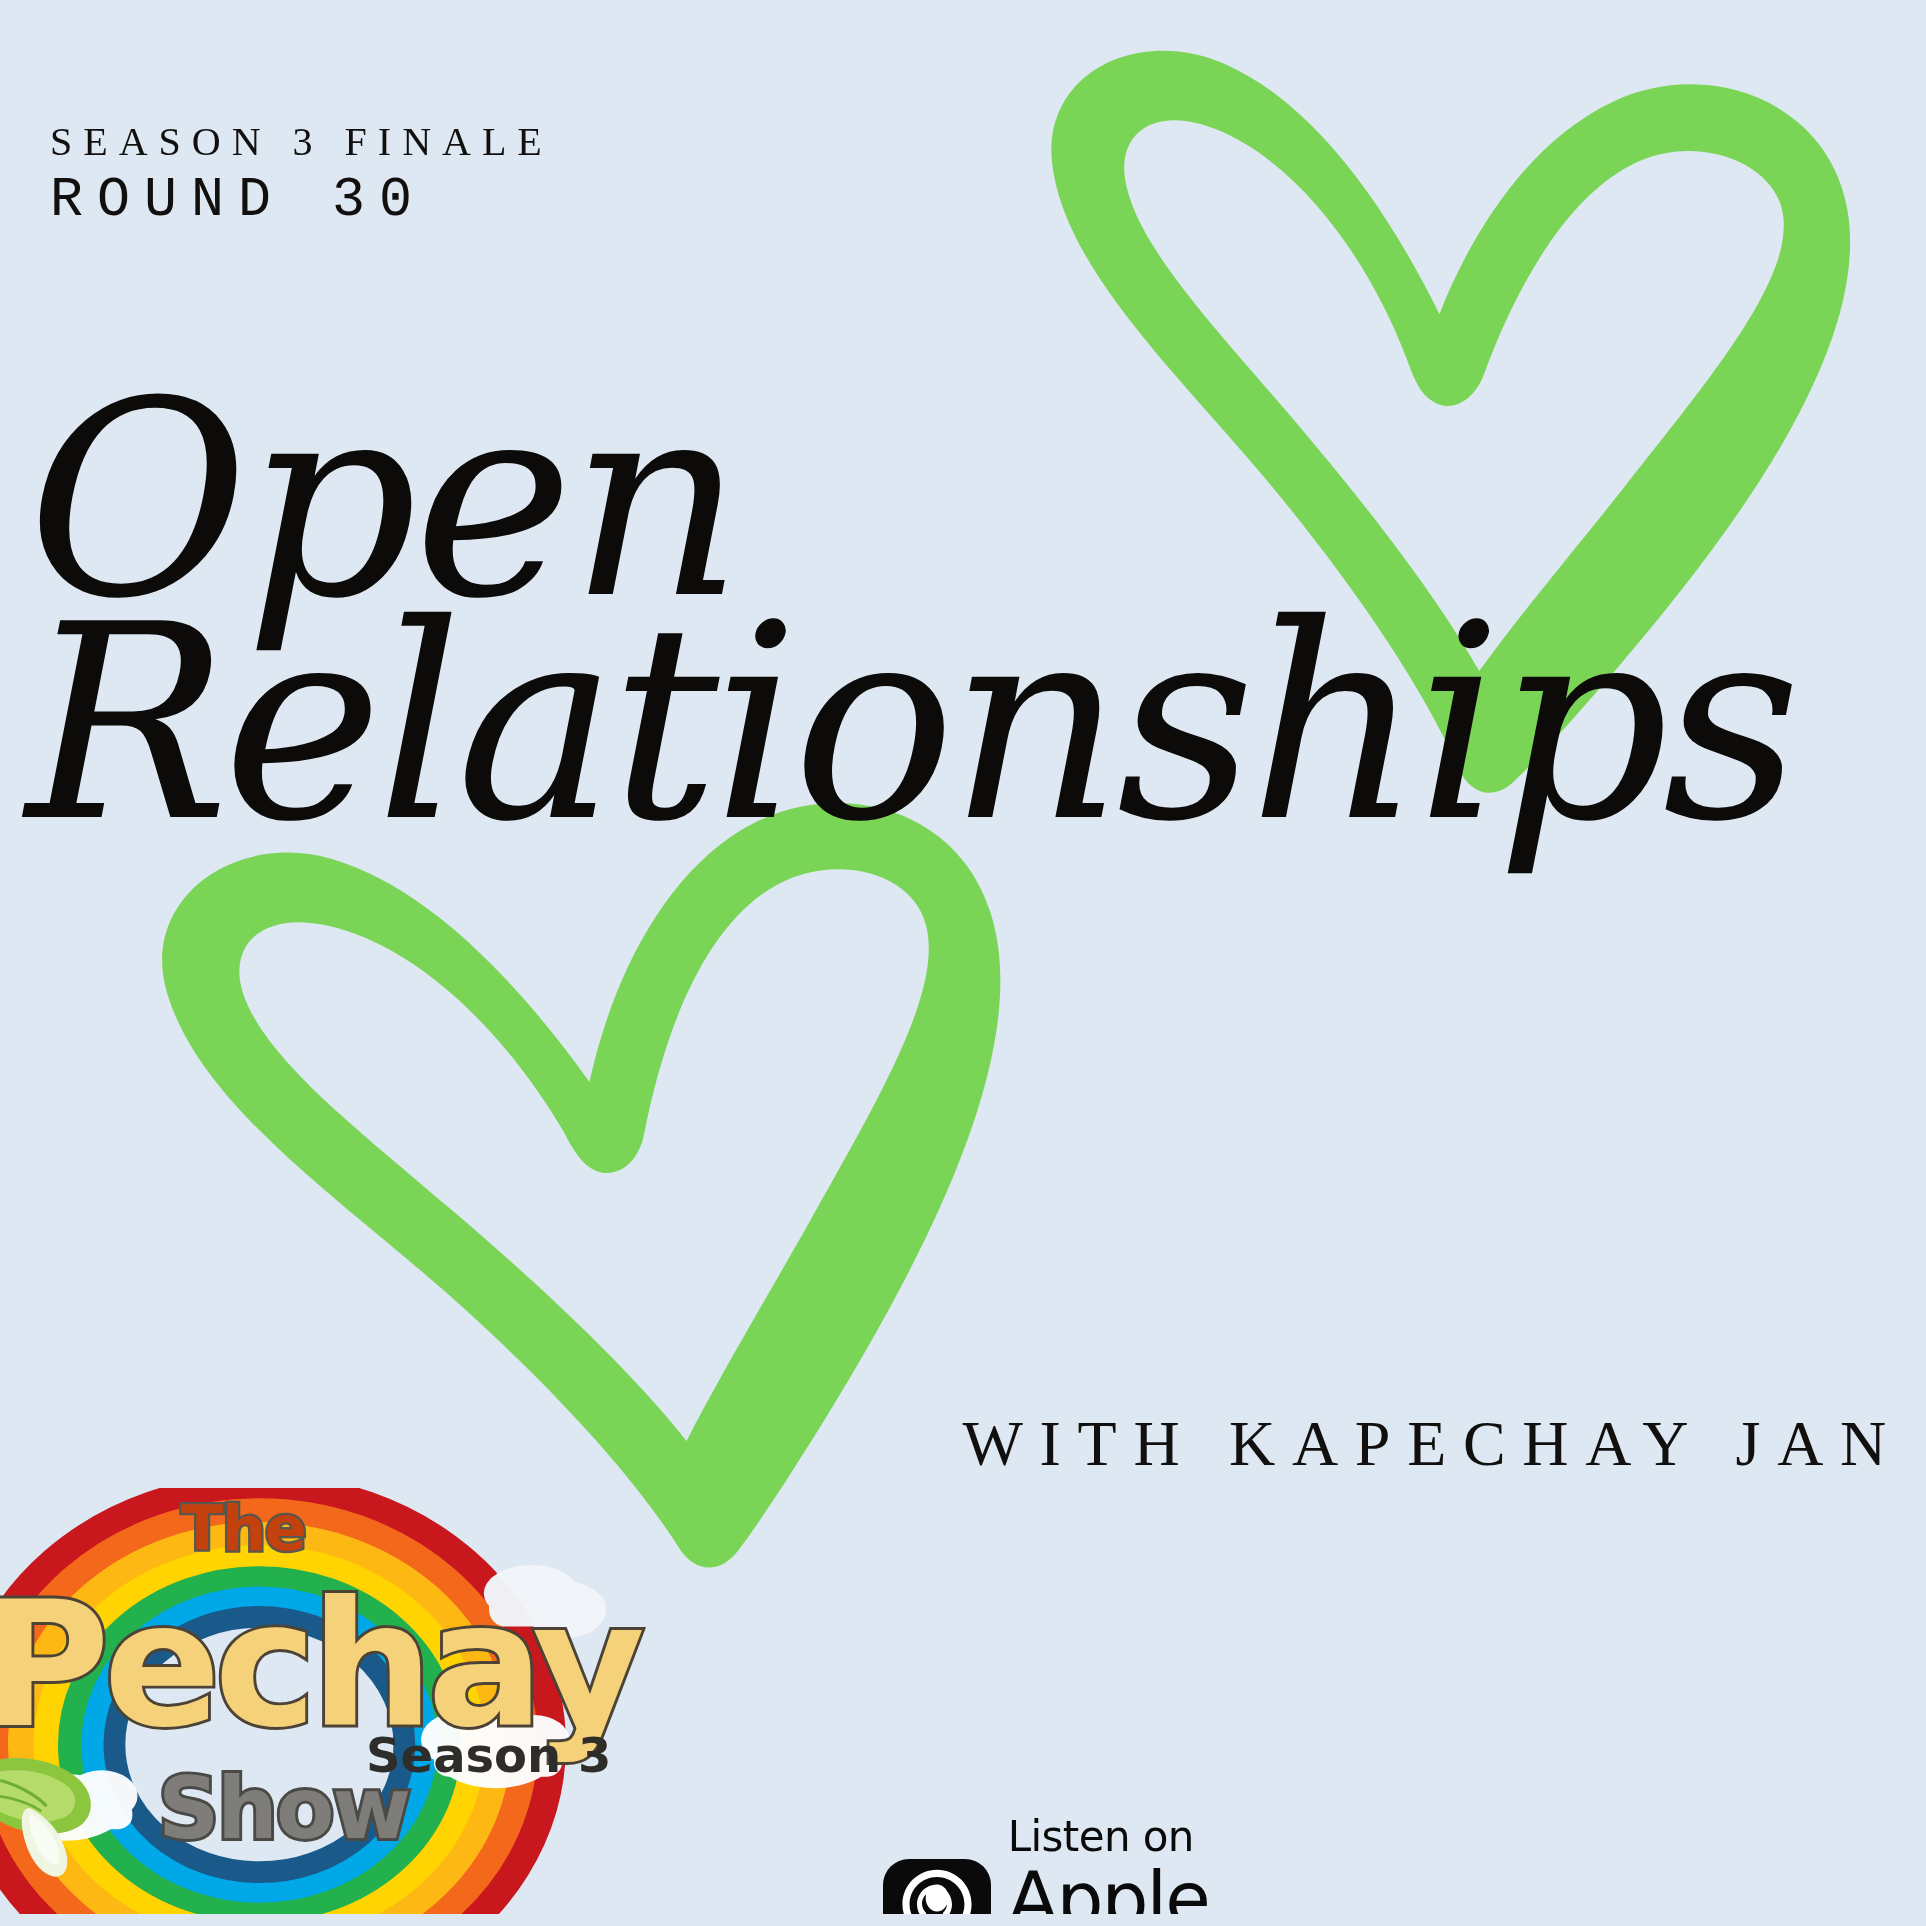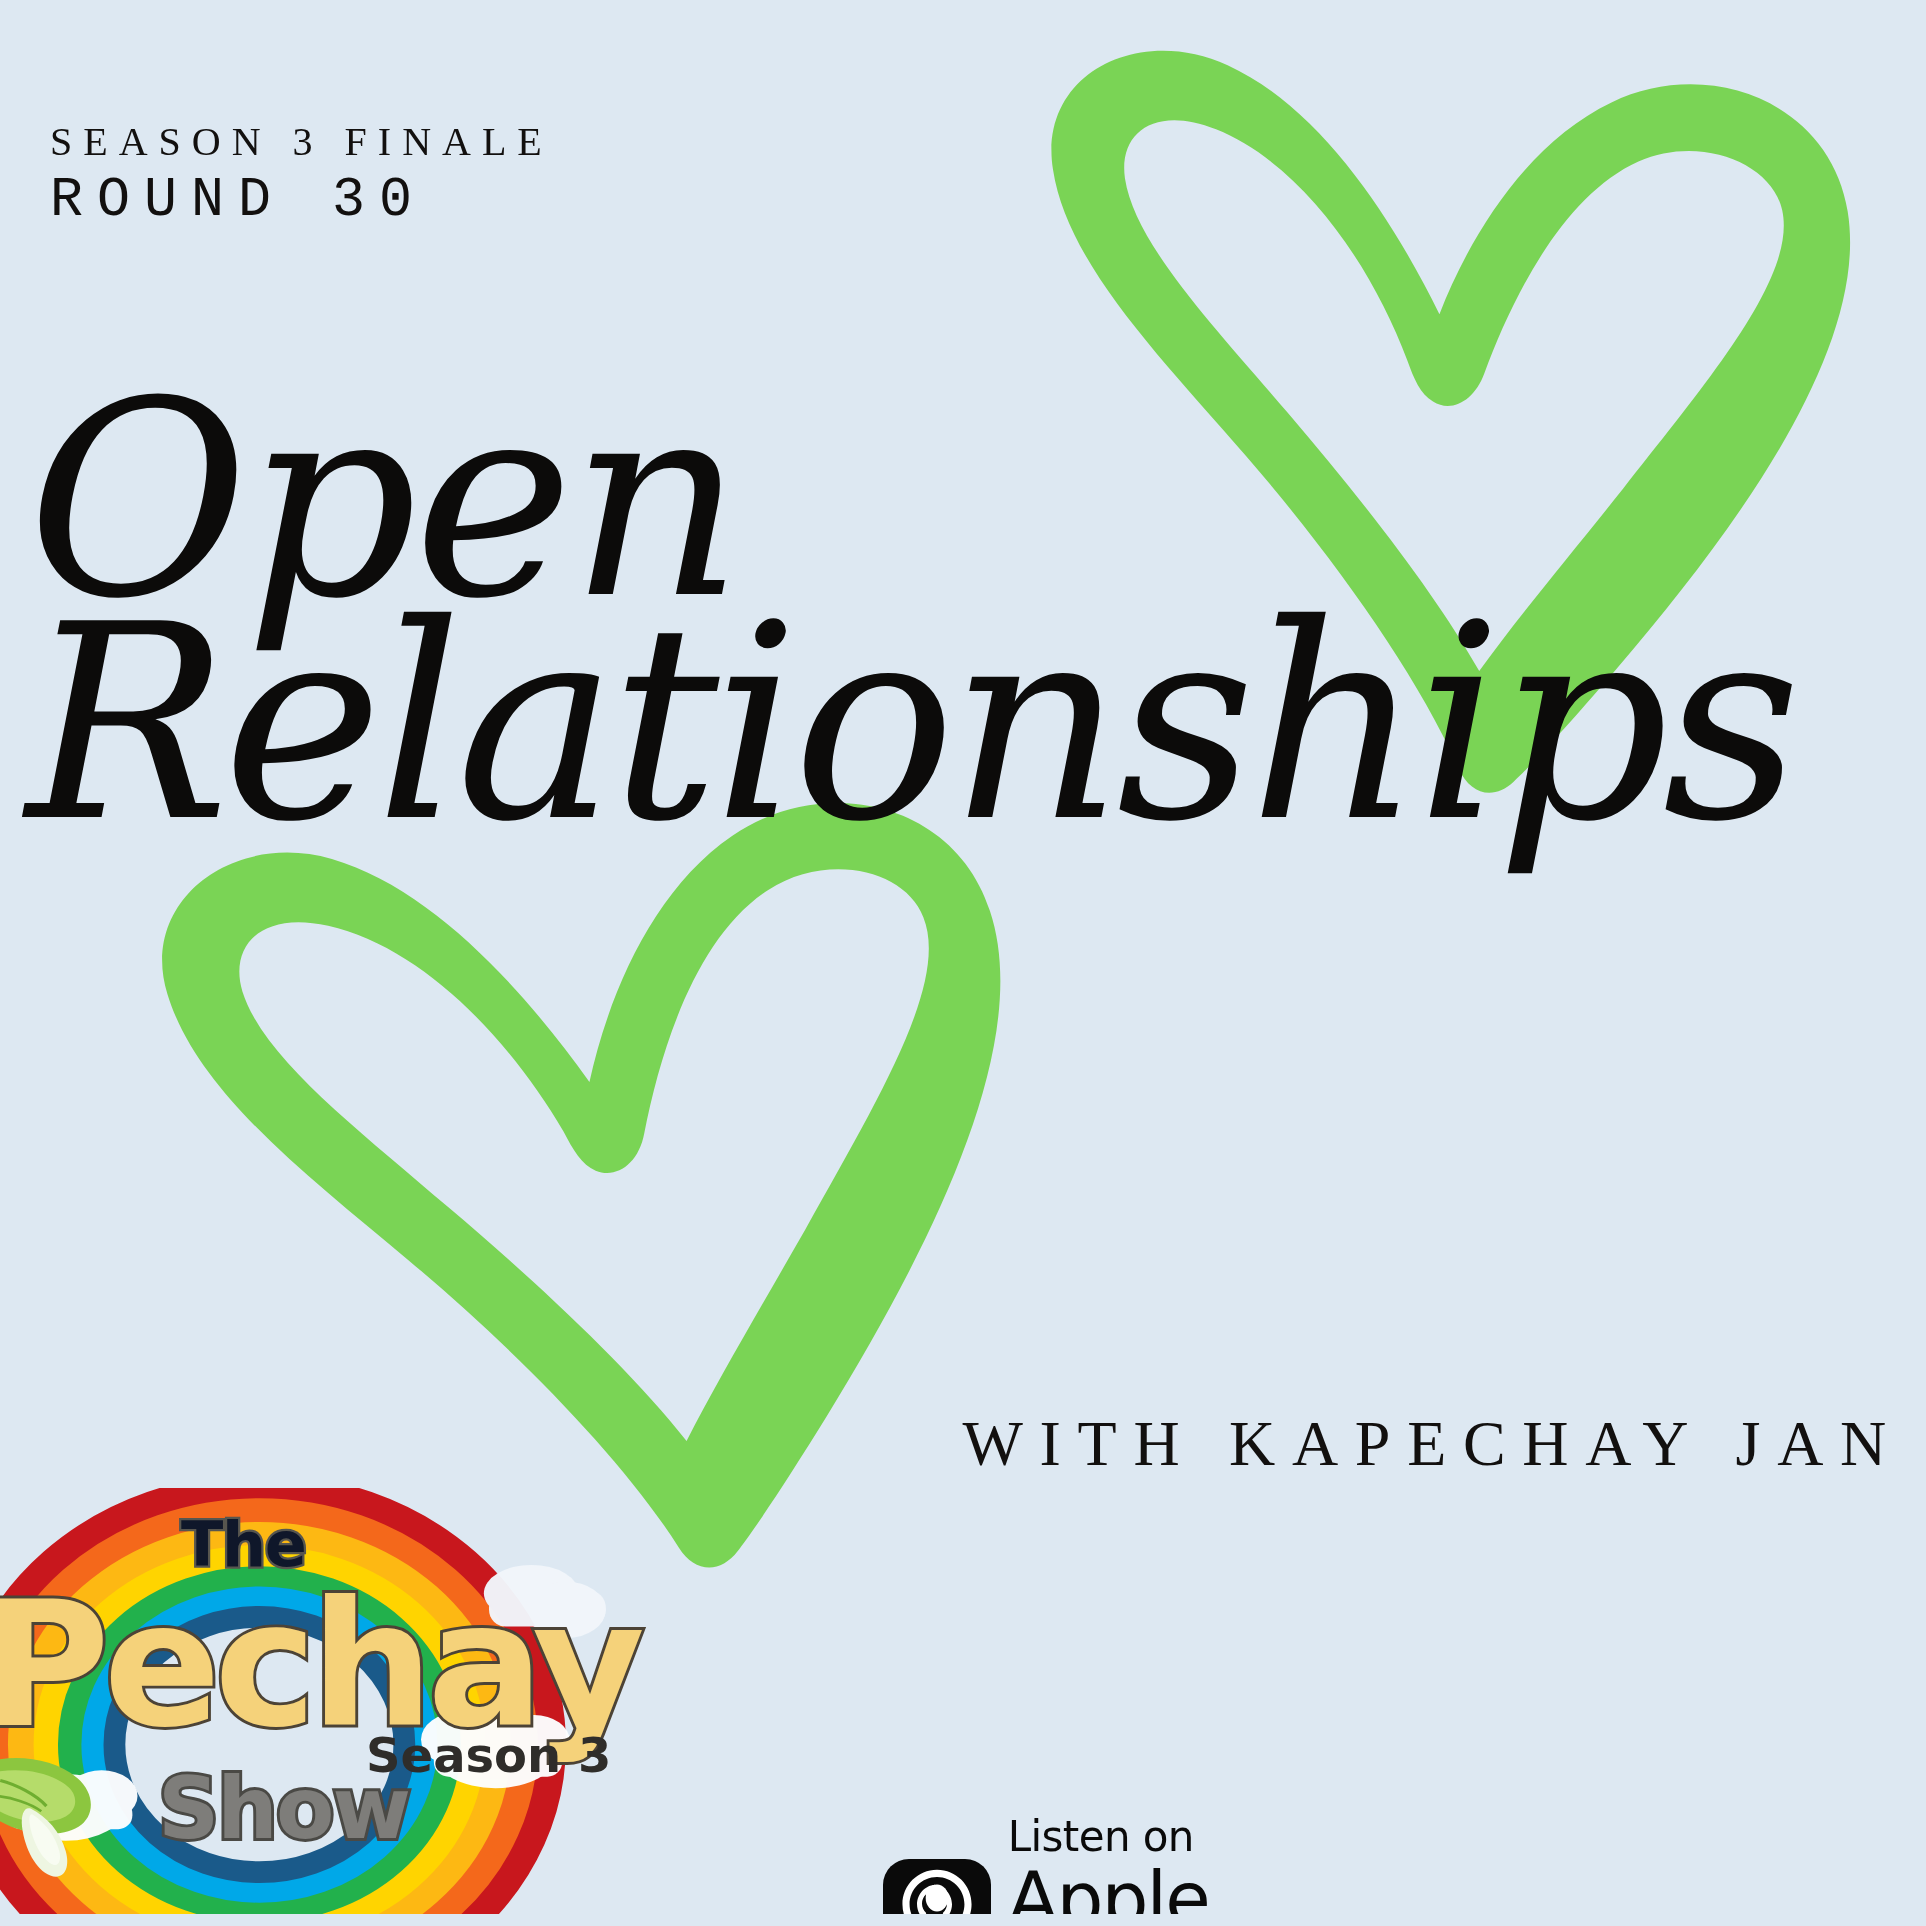--- a/index.html
+++ b/index.html
@@ -86,25 +86,24 @@
   }
   #logo svg { display: block; }
   .lg-text {
     position: absolute;
     white-space: nowrap;
     font-family: "DejaVu Sans", sans-serif;
   }
   #lg-the {
     left: 212px; top: 3.9px;
     font-size: 62px; font-weight: 700;
-    color: #0f172a;
+    color: #c2410c;
     -webkit-text-stroke: 4.5px #57564f;
     paint-order: stroke fill;
     letter-spacing: -1.3px;
-    margin-top: 16px;
   }
   #lg-pechay {
     left: 14px; top: 76px;
     font-size: 173px; font-weight: 700;
     color: #f5d27a;
     -webkit-text-stroke: 5.8px #4c4336;
     paint-order: stroke fill;
     letter-spacing: -6.4px;
   }
   #lg-show {

